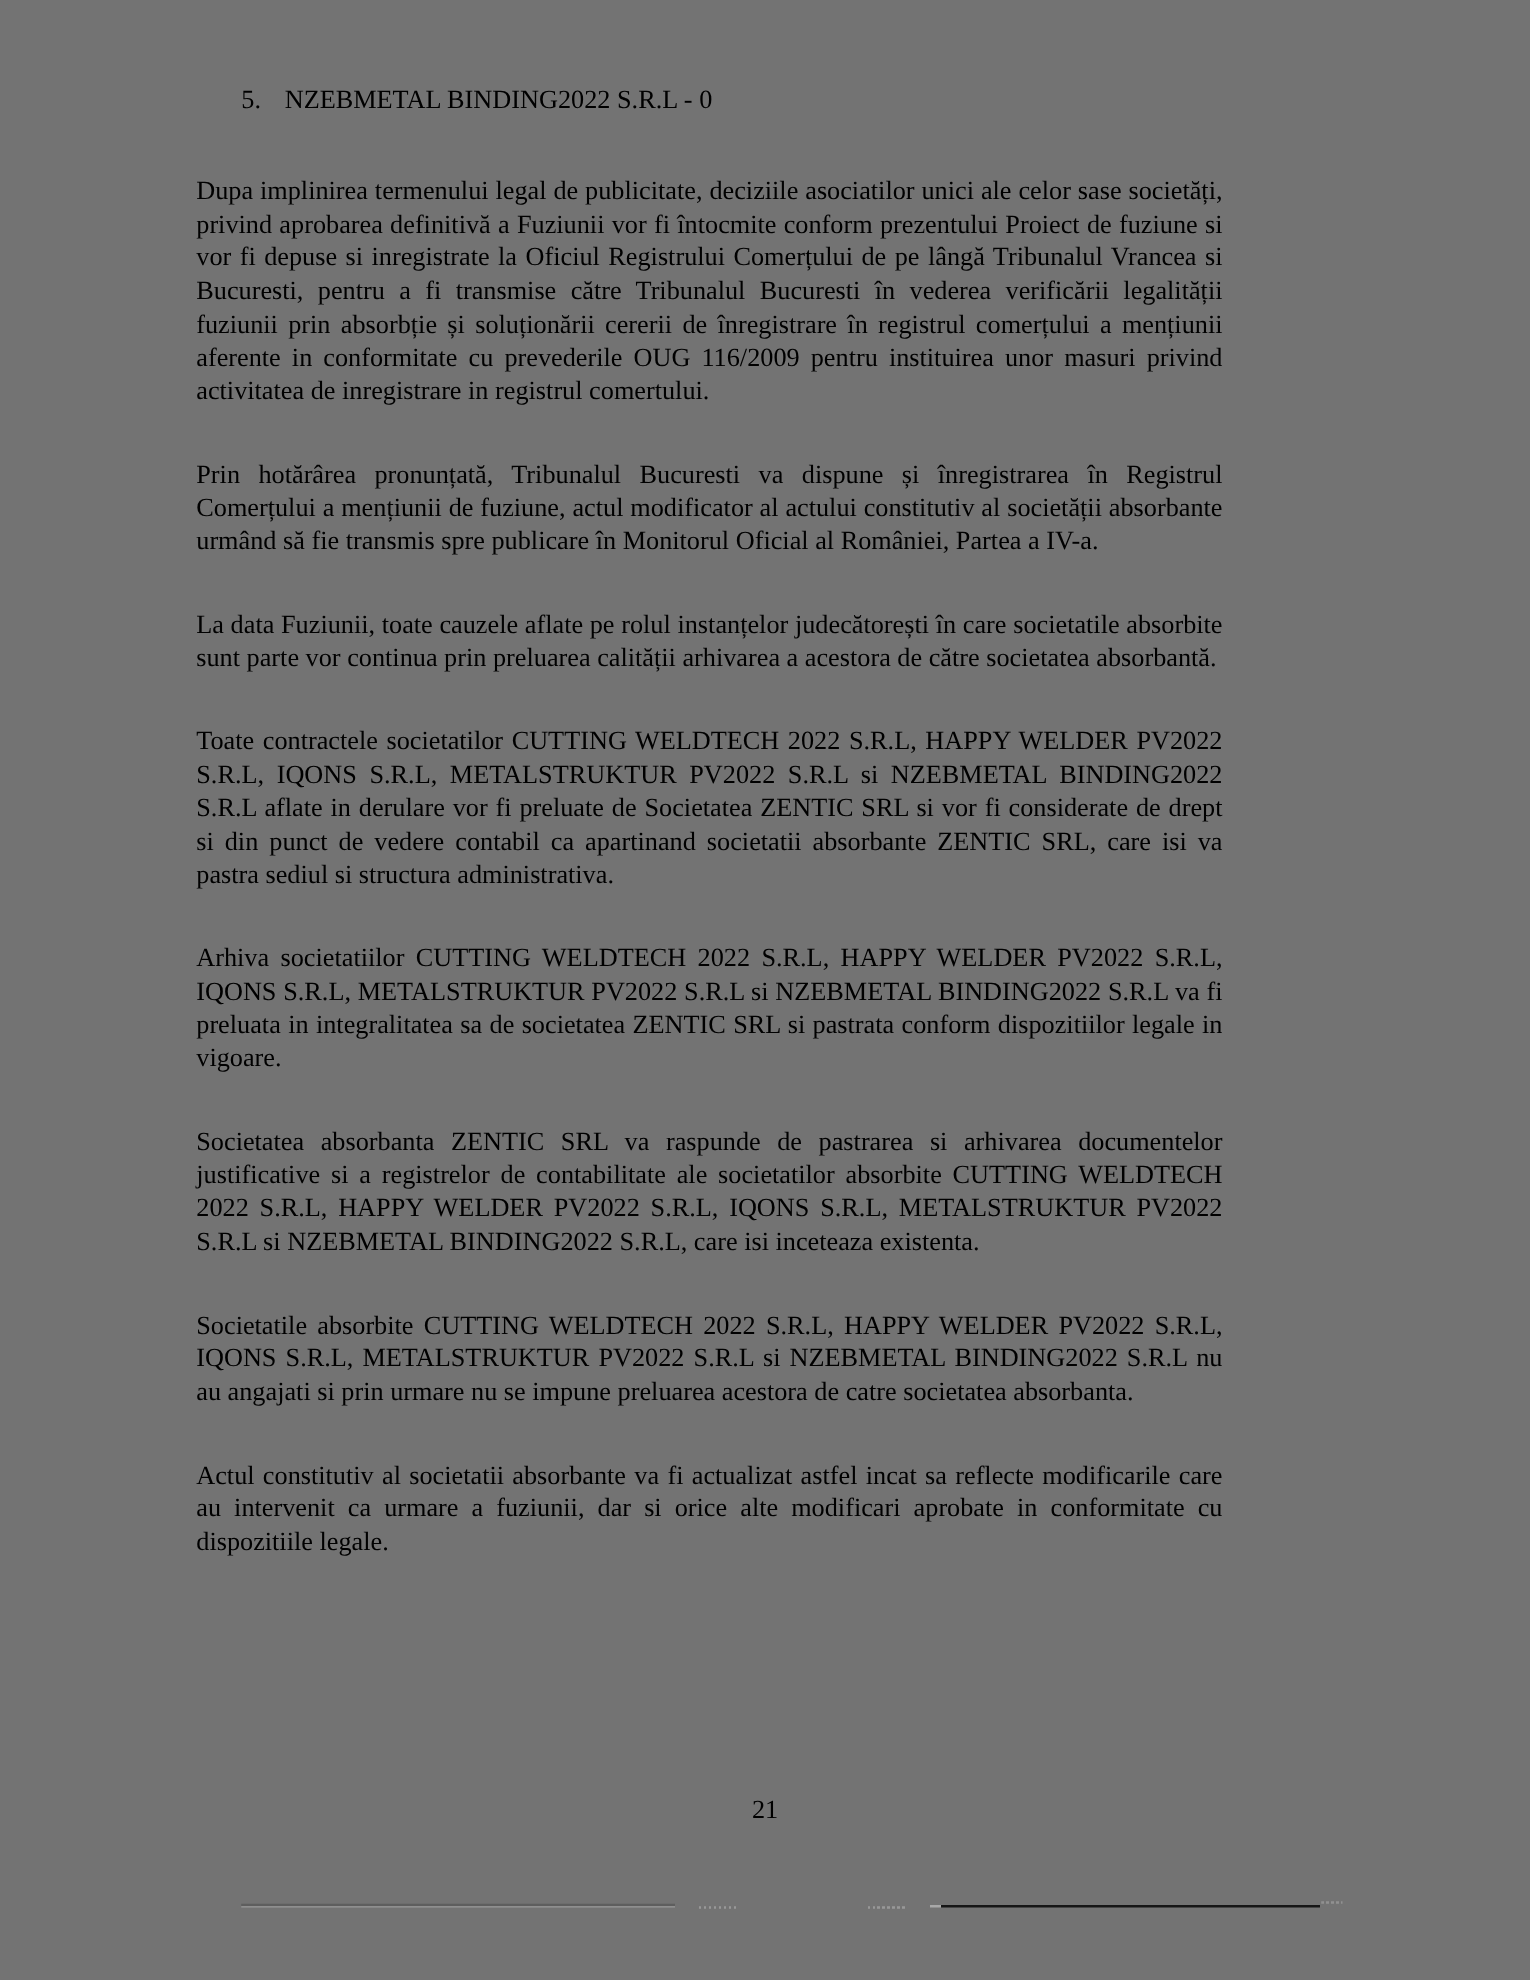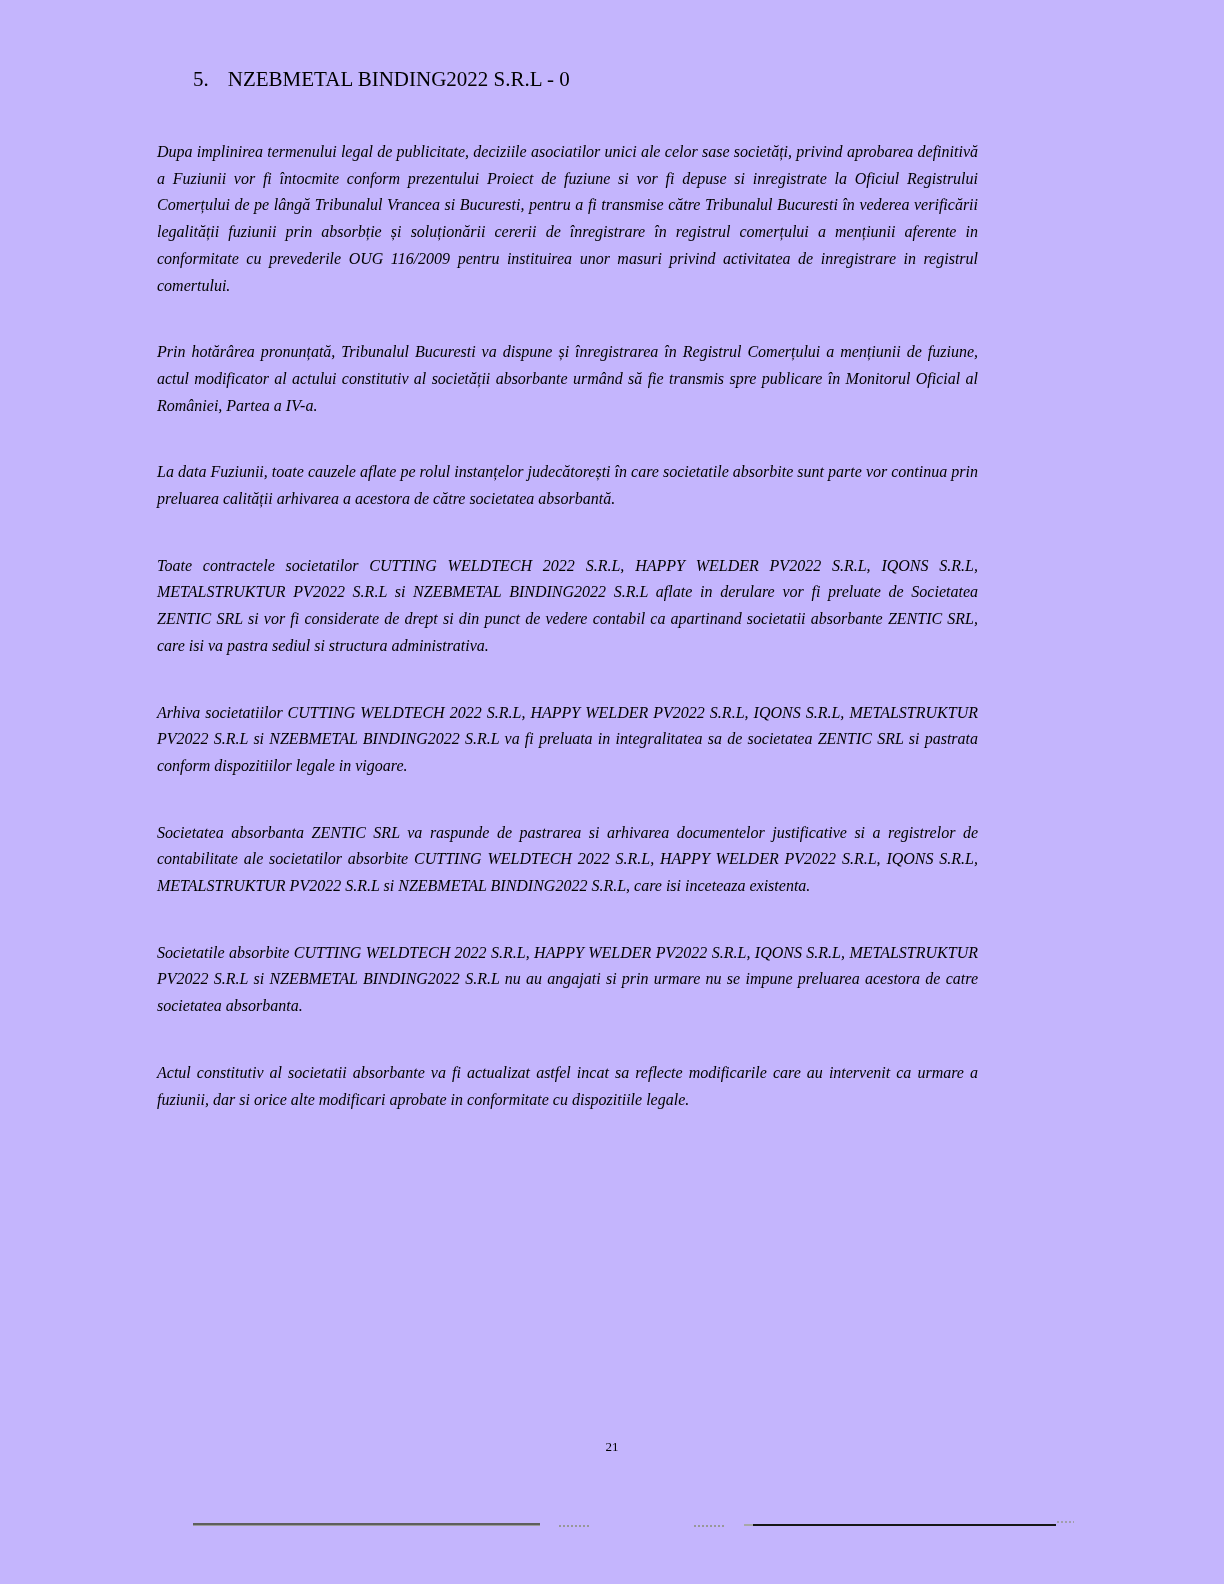--- a/index.html
+++ b/index.html
@@ -4,21 +4,21 @@
 <style>
   html, body {
     margin: 0;
     padding: 0;
     background: #ffffff;
   }
   .page {
     position: relative;
     width: 1224px;
     height: 1584px;
-    background: #c4b5fd;
+    background: #737373;
     color: #000000;
     font-family: "Liberation Serif", "DejaVu Serif", serif;
     overflow: hidden;
   }
   .content {
     position: absolute;
     left: 157px;
     top: 66px;
     width: 821px;
   }
@@ -27,37 +27,36 @@
     font-size: 21px;
     line-height: 26px;
     margin: 0 0 47px 0;
     white-space: nowrap;
   }
   .heading .num {
     display: inline-block;
     margin-right: 19px;
   }
   p.para {
-    font-size: 16px;
+    font-size: 21px;
     line-height: 26.7px;
     text-align: justify;
     margin: 0 0 40px 0;
-    font-style: italic;
   }
   p.para:last-of-type {
     margin-bottom: 0;
     margin-top: 12px;
   }
   .page-number {
     position: absolute;
     left: 0;
     top: 1434px;
     width: 100%;
     text-align: center;
-    font-size: 13px;
+    font-size: 21px;
     line-height: 26px;
   }
   
   .rule {
     position: absolute;
     height: 0;
   }
   .rule-left {
     left: 193px;
     top: 1523px;

